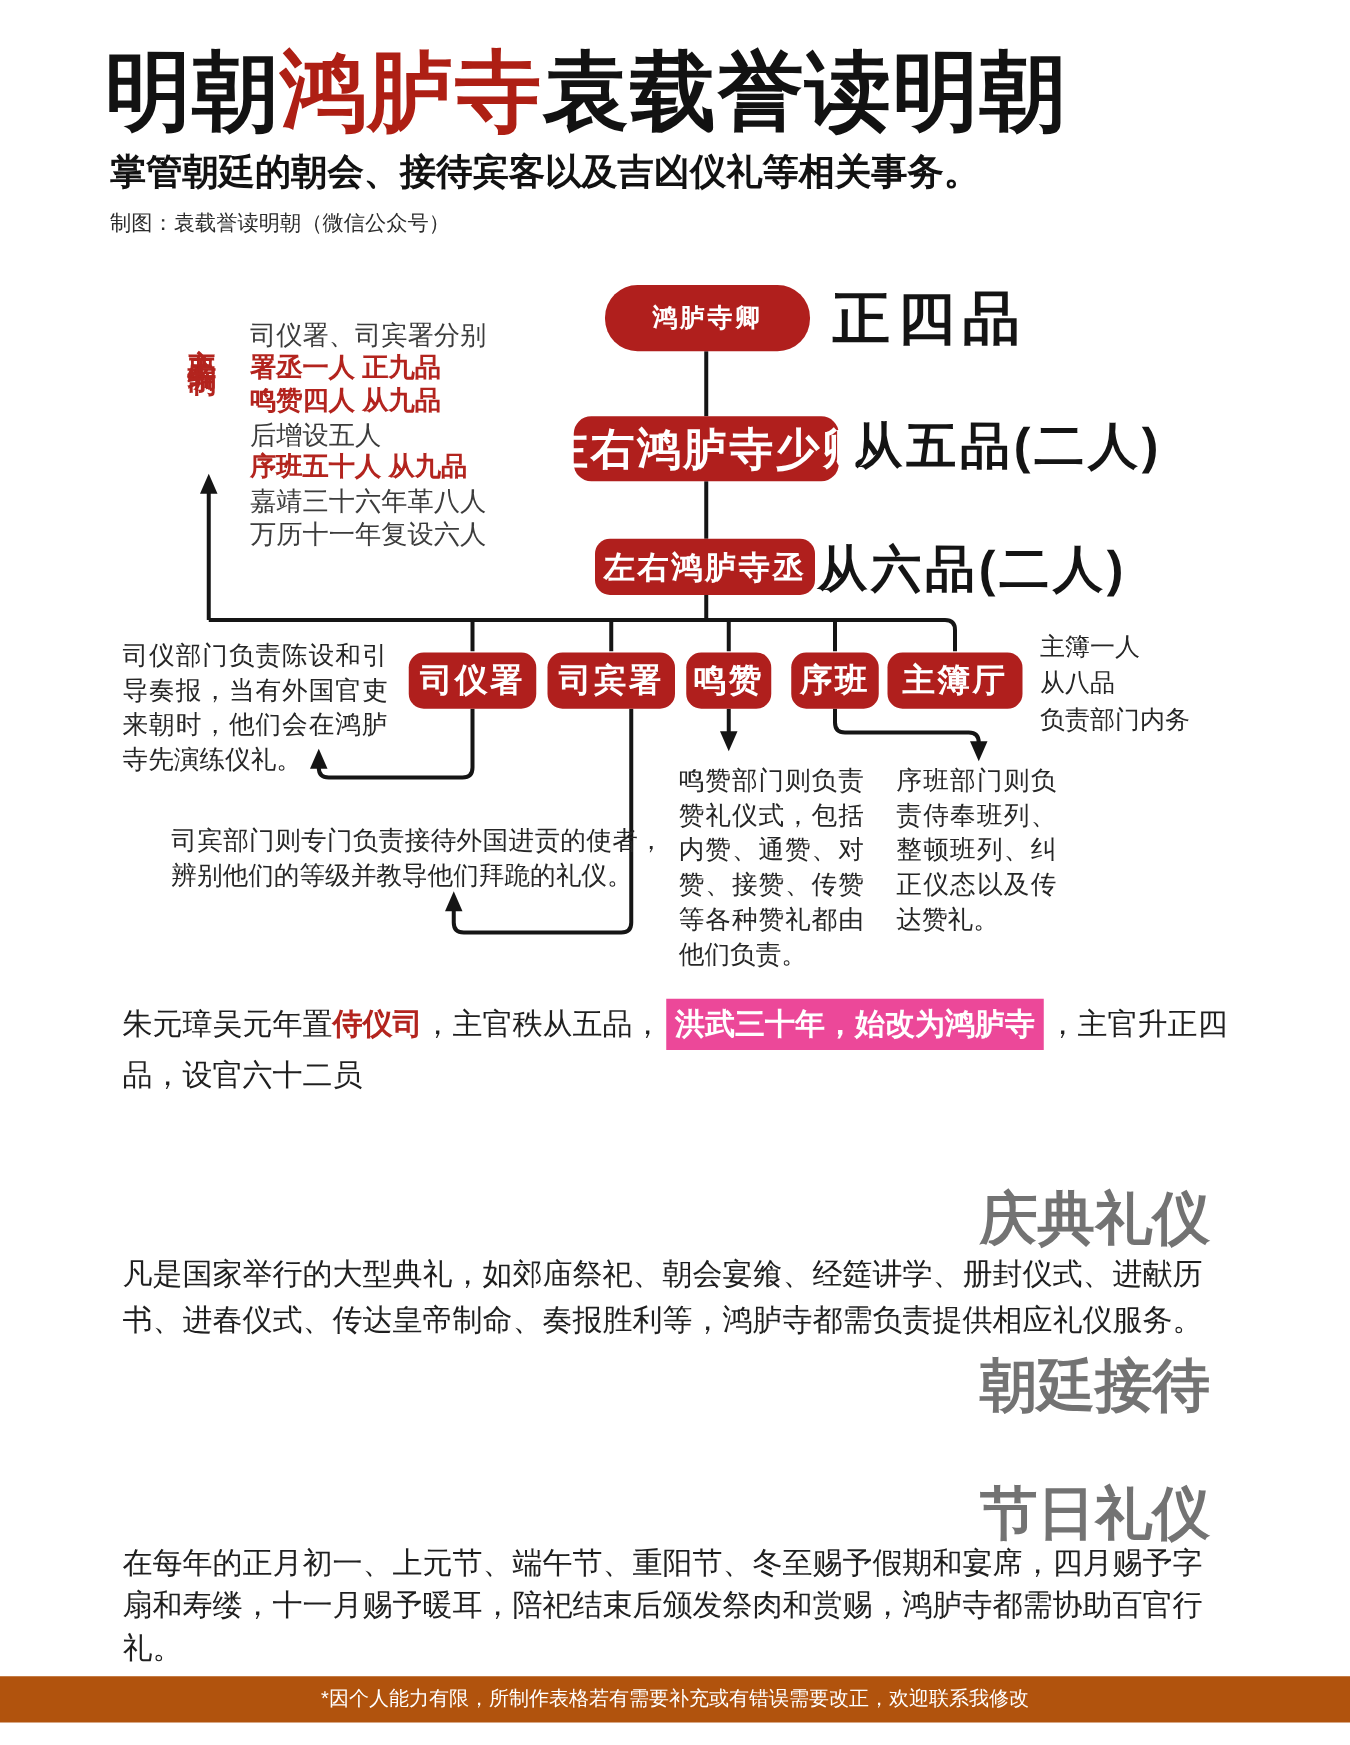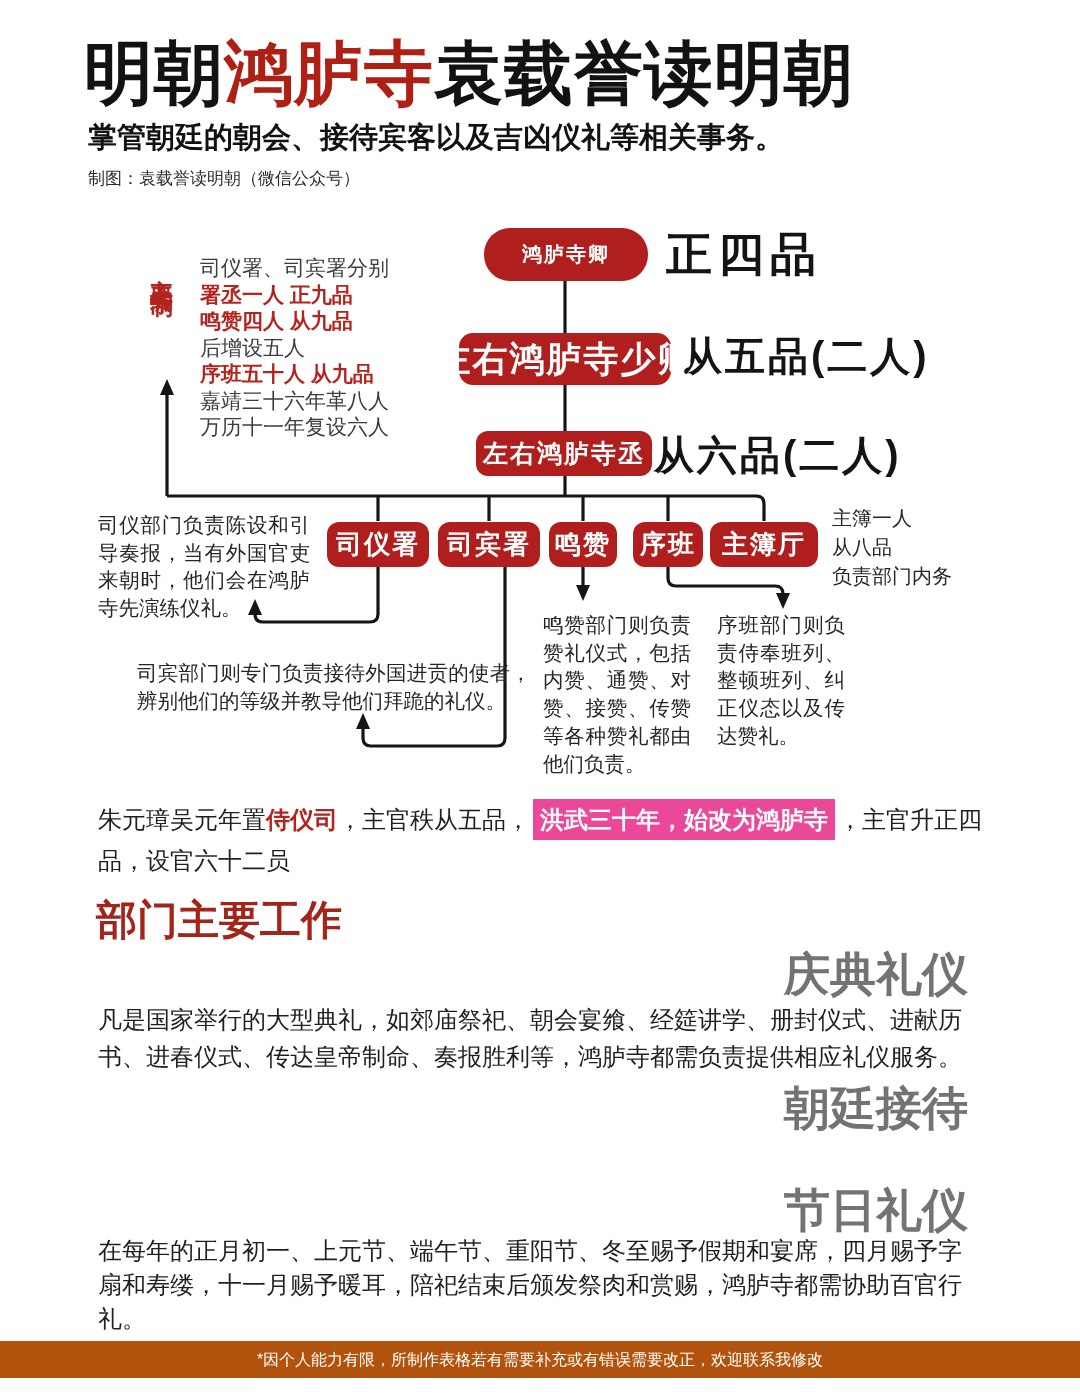--- a/index.html
+++ b/index.html
@@ -108,21 +108,20 @@
     <div>负责部门内务</div>
   </div>
 
   <div class="abs note" style="left:98px;top:512px;width:212px;">司仪部门负责陈设和引导奏报，当有外国官吏来朝时，他们会在鸿胪寺先演练仪礼。</div>
   <div class="abs note" style="left:137px;top:660px;width:394px;">司宾部门则专门负责接待外国进贡的使者，辨别他们的等级并教导他们拜跪的礼仪。</div>
   <div class="abs note" style="left:543px;top:612px;width:148px;">鸣赞部门则负责赞礼仪式，包括内赞、通赞、对赞、接赞、传赞等各种赞礼都由他们负责。</div>
   <div class="abs note" style="left:717px;top:612px;width:128px;">序班部门则负责侍奉班列、整顿班列、纠正仪态以及传达赞礼。</div>
 
   <div class="abs history"><span>朱元璋吴元年置</span><span class="em">侍仪司</span><span>，主官秩从五品，</span><span class="hl">洪武三十年，始改为鸿胪寺</span><span>，主官升正四品，设官六十二员</span></div>
 
-  <div class="abs duties-heading">部门主要工作</div>
 
   <div class="abs duty-title" style="top:944px;">庆典礼仪</div>
   <div class="abs duty-body" style="top:1002px;line-height:36.5px;">凡是国家举行的大型典礼，如郊庙祭祀、朝会宴飨、经筵讲学、册封仪式、进献历书、进春仪式、传达皇帝制命、奏报胜利等，鸿胪寺都需负责提供相应礼仪服务。</div>
 
   <div class="abs duty-title" style="top:1078px;">朝廷接待</div>
 
   <div class="abs duty-title" style="top:1180px;">节日礼仪</div>
   <div class="abs duty-body" style="top:1234px;line-height:34px;">在每年的正月初一、上元节、端午节、重阳节、冬至赐予假期和宴席，四月赐予字扇和寿缕，十一月赐予暖耳，陪祀结束后颁发祭肉和赏赐，鸿胪寺都需协助百官行礼。</div>
 
   <div class="abs footer">*因个人能力有限，所制作表格若有需要补充或有错误需要改正，欢迎联系我修改</div>

